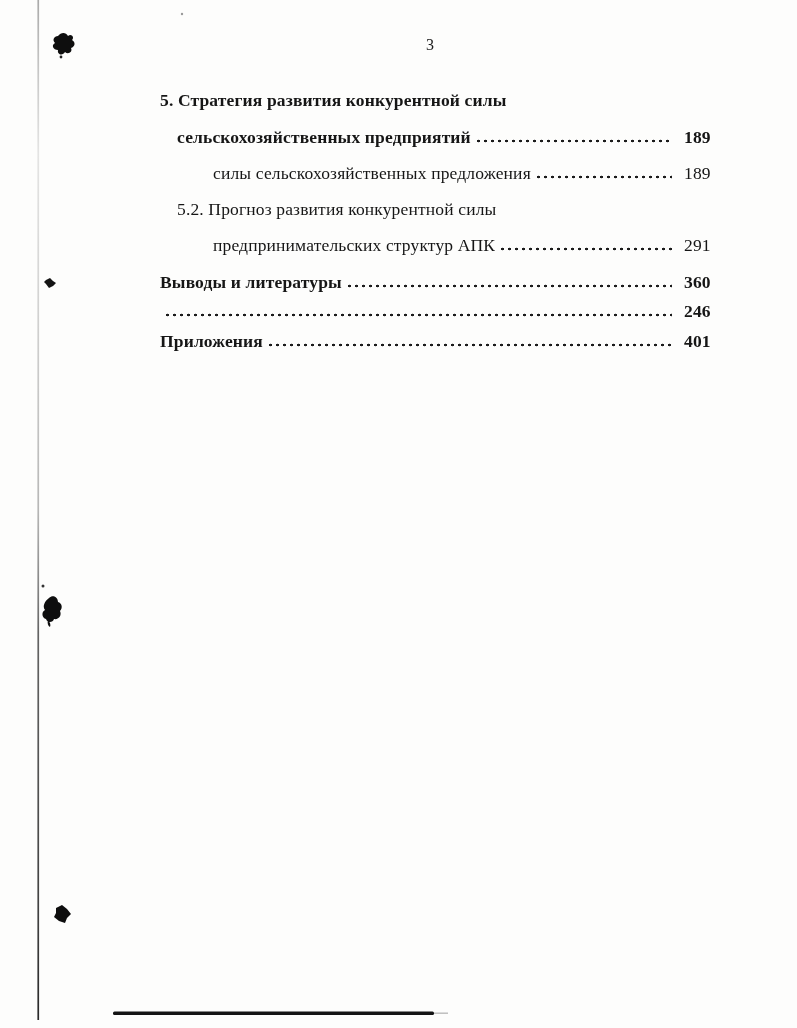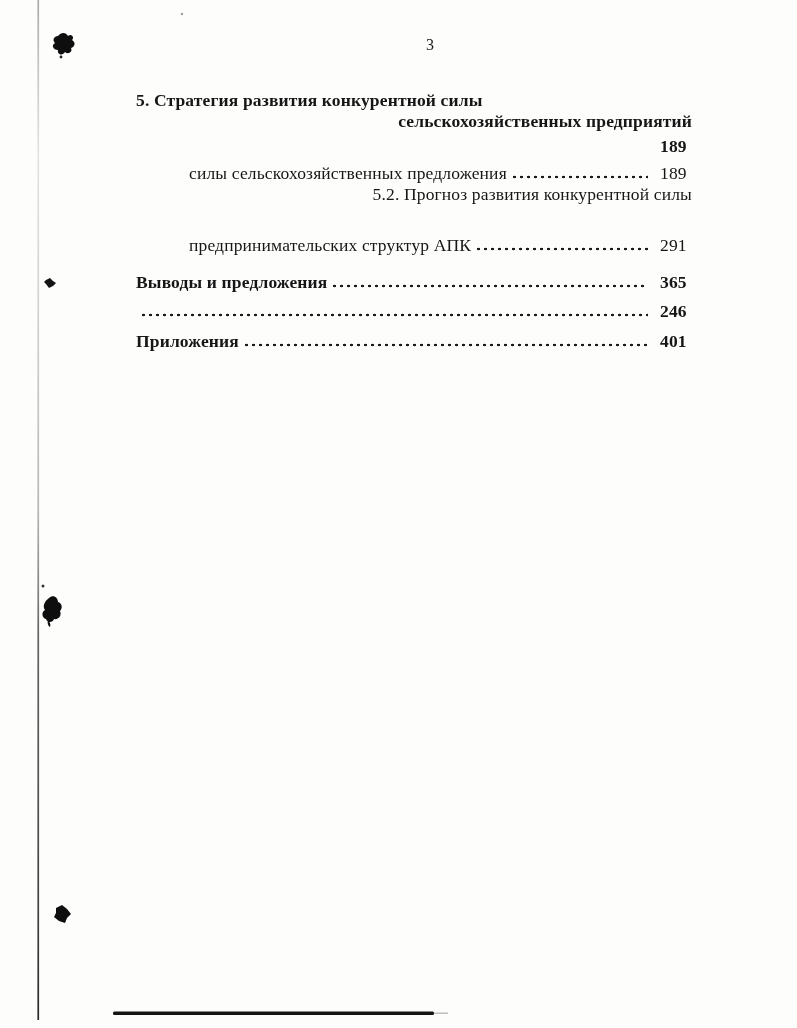--- a/index.html
+++ b/index.html
@@ -15,35 +15,35 @@
     position: absolute;
     top: 36px;
     left: 152px;
     width: 556px;
     text-align: center;
     font-size: 16px;
     color: #1c1c1c;
   }
   .toc {
     position: absolute;
-    left: 136px;
+    left: 160px;
     top: 75px;
     width: 556px;
   }
   .toc-line {
     display: flex;
     align-items: flex-end;
     height: 36.3px;
     font-size: 17.5px;
     letter-spacing: 0.15px;
     white-space: pre;
   }
   .toc-line:nth-child(n+7) { height: 29.4px; }
   .toc-line.bold { font-weight: bold; }
-  .toc-line.indent-1 { padding-left: 17px; flex-direction: column; }
+  .toc-line.indent-1 { padding-left: 17px; }
   .toc-line.indent-2 { padding-left: 53px; }
   .toc-text { flex: 0 0 auto; }
   .leader {
     flex: 1 1 auto;
     height: 6px;
     margin: 0 12px 4px 4px;
     background-image: radial-gradient(circle, #1c1c1c 1.15px, rgba(0,0,0,0) 1.6px);
     background-size: 7px 6px;
     background-repeat: repeat-x;
     background-position: left bottom;
@@ -66,21 +66,21 @@
 <div class="page">
 
   <div class="page-number-top">3</div>
 
   <div class="toc">
       <div class="toc-line indent-0 bold"><span class="toc-text">5. Стратегия развития конкурентной силы</span></div>
       <div class="toc-line indent-1 bold"><span class="toc-text">сельскохозяйственных предприятий</span><span class="leader"></span><span class="toc-page">189</span></div>
       <div class="toc-line indent-2"><span class="toc-text">силы сельскохозяйственных предложения</span><span class="leader"></span><span class="toc-page">189</span></div>
       <div class="toc-line indent-1"><span class="toc-text">5.2. Прогноз развития конкурентной силы</span></div>
       <div class="toc-line indent-2"><span class="toc-text">предпринимательских структур АПК</span><span class="leader"></span><span class="toc-page">291</span></div>
-      <div class="toc-line indent-0 bold"><span class="toc-text">Выводы и предложения</span><span class="leader"></span><span class="toc-page">365</span></div>
+      <div class="toc-line indent-0 bold"><span class="toc-text">Выводы и литературы</span><span class="leader"></span><span class="toc-page">360</span></div>
       <div class="toc-line indent-0 bold"><span class="leader"></span><span class="toc-page">246</span></div>
       <div class="toc-line indent-0 bold"><span class="toc-text">Приложения</span><span class="leader"></span><span class="toc-page">401</span></div>
     </div>
 
   <svg class="artifacts" viewBox="0 0 797 1028" xmlns="http://www.w3.org/2000/svg">
     <defs>
       <linearGradient id="vline" x1="0" y1="0" x2="0" y2="1">
         <stop offset="0" stop-color="#444" stop-opacity="0.45"></stop>
         <stop offset="0.15" stop-color="#555" stop-opacity="0.15"></stop>
         <stop offset="0.5" stop-color="#333" stop-opacity="0.35"></stop>

